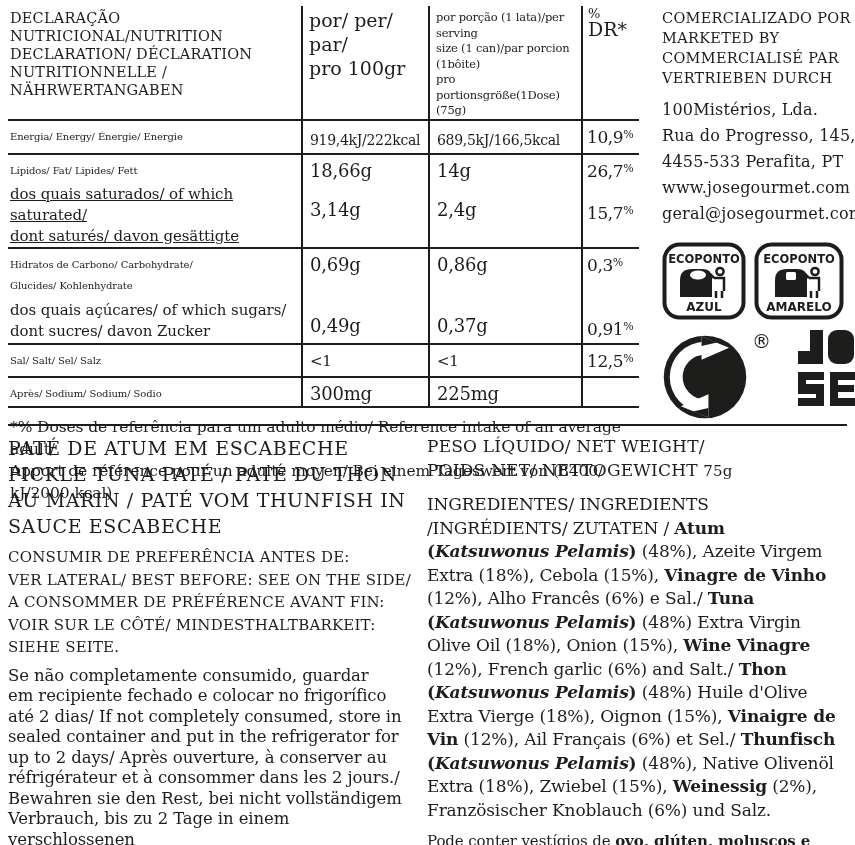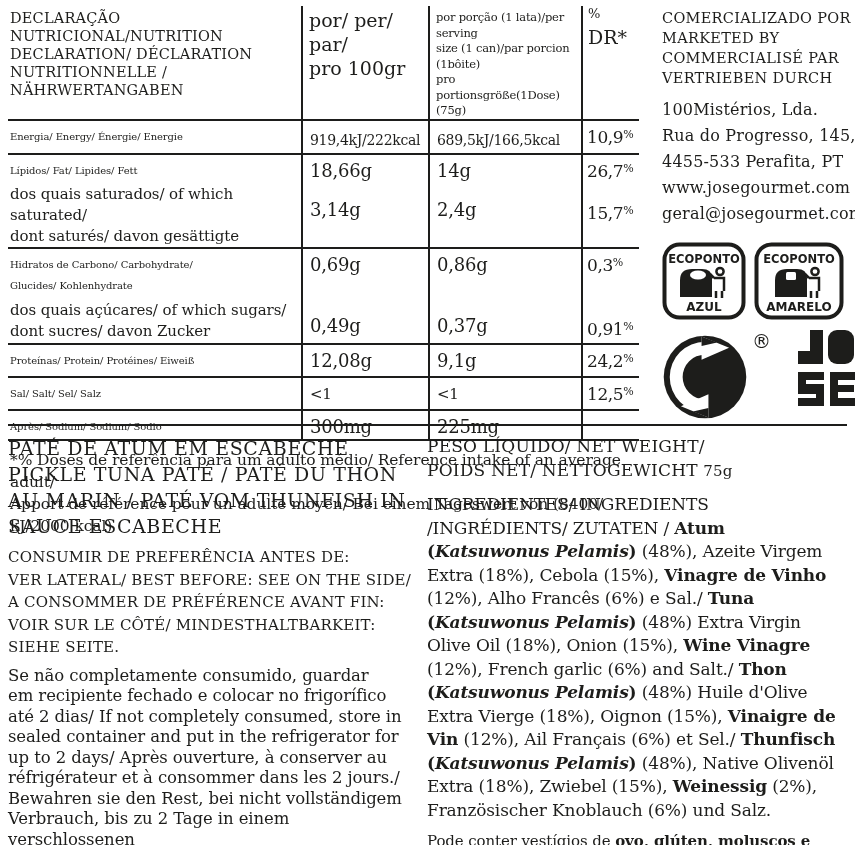--- a/index.html
+++ b/index.html
@@ -20,32 +20,32 @@
   table.nutrition td { border-right:2px solid #1d1d1b; border-bottom:2px solid #1d1d1b; vertical-align:top; overflow:hidden; }
   table.nutrition td:last-child { border-right:none; }
   col.c1{width:294px;} col.c2{width:127px;} col.c3{width:153px;} col.c4{width:57px;}
 
   .hrow td { height:58px; }
   .hdecl { font-size:14.5px; line-height:18px; letter-spacing:.2px; padding:3px 4px 0 2px; }
   .hper100 { font-size:19px; line-height:24px; padding:2px 2px 0 6px; }
   .hserv { font-size:11.5px; line-height:15.5px; padding:4px 2px 0 6px; letter-spacing:-.2px; }
   .hdr { padding:2px 0 0 5px; }
   .hdr .pctsym { font-size:13px; display:block; line-height:11px; }
-  .hdr .drtxt { font-size:19px; line-height:20px; display:block;margin-top:8px; }
+  .hdr .drtxt { font-size:19px; line-height:20px; display:block; }
 
   .lbl { font-size:10px; line-height:21px; padding:5px 4px 0 2px; letter-spacing:-.1px; }
   .lbl2 { font-size:15px; line-height:21px; padding:2px 4px 0 2px; letter-spacing:-.1px; }
   .val { font-size:18px; line-height:22px; padding:5px 2px 0 7px; letter-spacing:-.2px; }
   .val.small { font-size:14px; letter-spacing:-.3px; padding-top:8px; }
   .drv { font-size:17px; line-height:22px; padding:5px 0 0 4px; letter-spacing:-.4px; white-space:nowrap; }
   .sup-pct { font-size:11px; position:relative; top:-5px; }
   .r-energy td { height:34px; }
   .r-fat td { height:75px; }
   .r-fat .v2 { margin-top:12px; }
-  .r-fat .lbl2 { margin-top:1px; }
+  .r-fat .lbl2 { margin-top:1px;text-decoration:underline; }
   .r-carbs td { height:93px; }
   .r-carbs .v2 { margin-top:34px; }
   .r-carbs .lbl2 { margin-top:2px; }
   .r-protein td { height:33px; }
   .r-salt td { height:33px; }
   .r-salt .val { font-size:15px; }
   .r-sodium td { height:30px; border-bottom:2px solid #1d1d1b; }
 
   .footnote { font-size:15.5px; line-height:22px; margin:8px 0 0 2px; letter-spacing:-.1px; }
 
@@ -148,26 +148,20 @@
           <td>
             <div class="val">0,86g</div>
             <div class="val v2">0,37g</div>
           </td>
           <td>
             <div class="drv"><span>0,3</span><span class="sup-pct">%</span></div>
             <div class="drv v2"><span>0,91</span><span class="sup-pct">%</span></div>
           </td>
         </tr>
 
-        <tr class="r-protein">
-          <td class="lbl">Proteínas/ Protein/ Protéines/ Eiweiß</td>
-          <td class="val">12,08g</td>
-          <td class="val">9,1g</td>
-          <td class="drv"><span>24,2</span><span class="sup-pct">%</span></td>
-        </tr>
 
         <tr class="r-salt">
           <td class="lbl">Sal/ Salt/ Sel/ Salz</td>
           <td class="val">&lt;1</td>
           <td class="val">&lt;1</td>
           <td class="drv"><span>12,5</span><span class="sup-pct">%</span></td>
         </tr>
 
         <tr class="r-sodium">
           <td class="lbl">Après/ Sodium/ Sodium/ Sodio</td>

